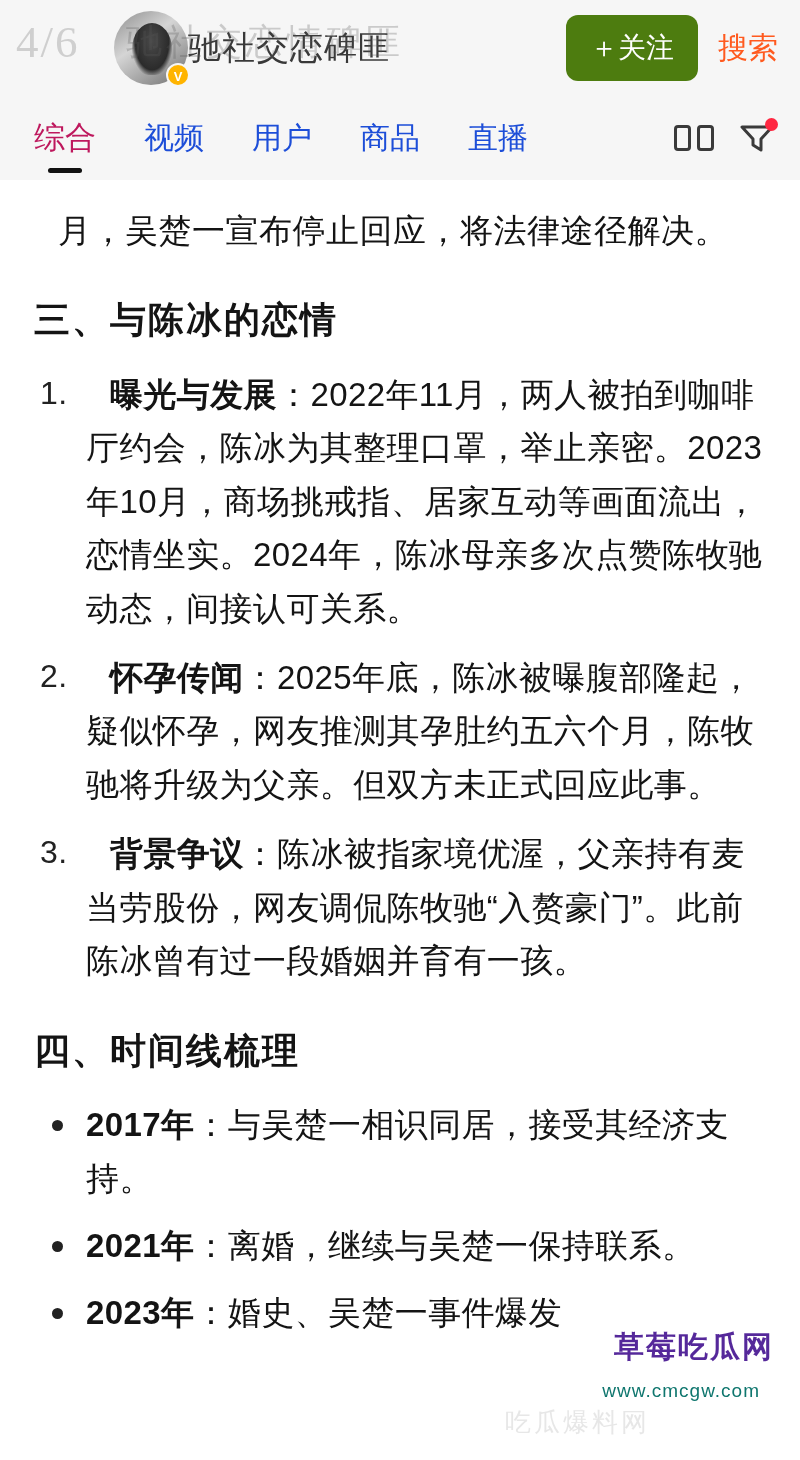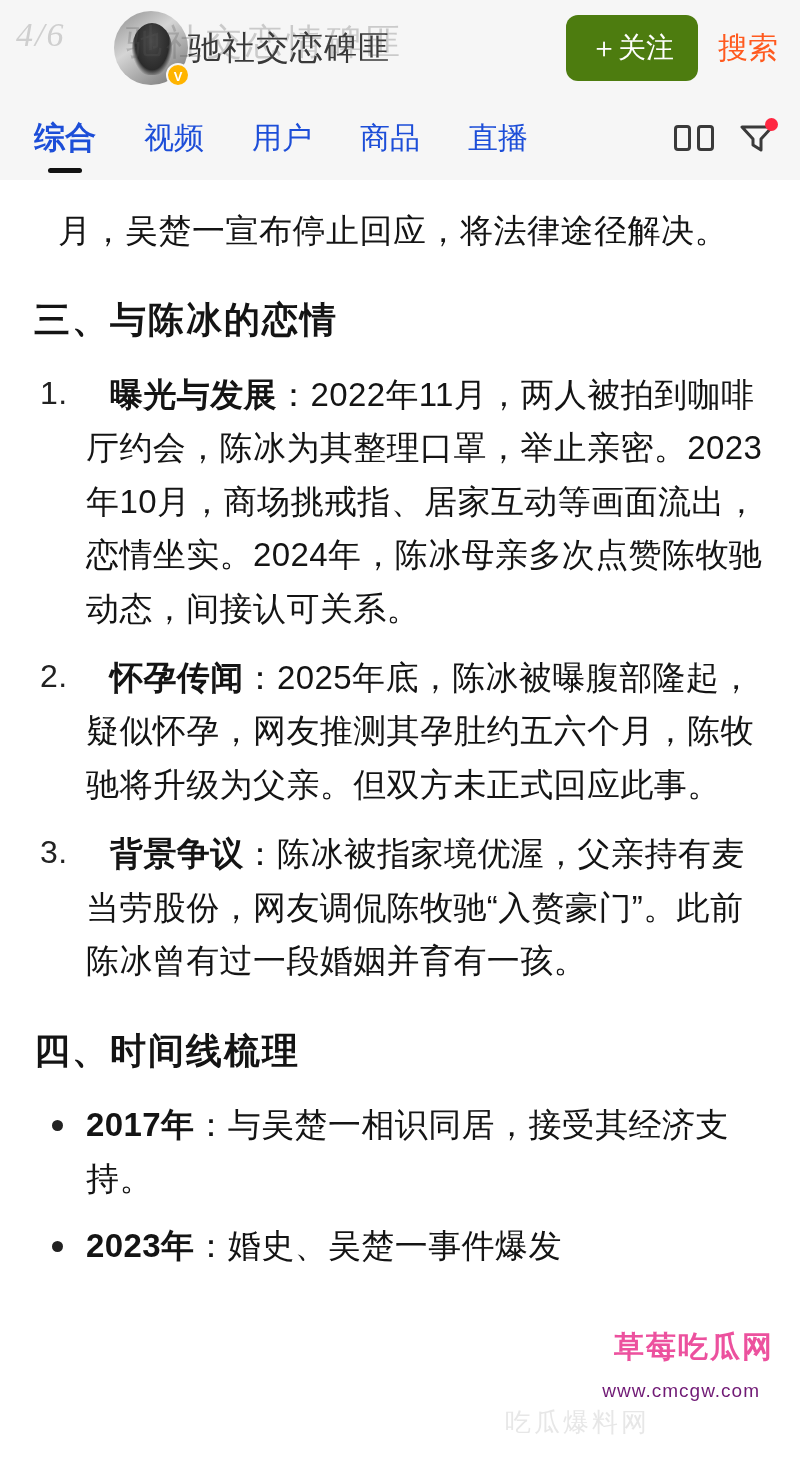--- a/index.html
+++ b/index.html
@@ -23,25 +23,24 @@
     background: #f6f6f6;
     display: flex;
     align-items: center;
     padding: 0 22px;
     box-sizing: border-box;
   }
   .page-counter {
     position: absolute;
     left: 16px;
     top: 16px;
-    font-size: 34px;
+    font-size: 45px;
     color: #cfcfcf;
     letter-spacing: 2px;
     font-family: "Liberation Serif", serif;
-    font-style: italic;
   }
   .avatar-wrap {
     position: relative;
     width: 74px;
     height: 74px;
     margin-left: 92px;
     flex: none;
   }
   .avatar {
     width: 74px;
@@ -113,22 +112,22 @@
     position: relative;
   }
   .tab {
     font-size: 30px;
     color: #1d4ed8;
     margin-right: 48px;
     white-space: nowrap;
     position: relative;
   }
   .tab.active {
-    color: #1d4ed8;
-    font-weight: bold;
+    color: #be185d;
+    font-weight: normal;
     font-size: 31px;
   }
   .tab.active::after {
     content: "";
     position: absolute;
     left: 50%;
     transform: translateX(-50%);
     bottom: -14px;
     width: 34px;
     height: 5px;
@@ -234,32 +233,32 @@
   .year {
     font-weight: bold;
   }
 
   
   .wm-text {
     position: absolute;
     right: 26px;
     bottom: 92px;
     text-align: right;
-    color: #ec4899;
+    color: #4c1d95;
     font-size: 30px;
     font-weight: bold;
     letter-spacing: 2px;
     opacity: 0.95;
     pointer-events: none;
   }
   .wm-url {
     position: absolute;
     right: 40px;
     bottom: 58px;
-    color: #701a75;
+    color: #0f766e;
     font-size: 19px;
     letter-spacing: 1px;
     pointer-events: none;
   }
   .wm-ghost {
     position: absolute;
     right: 150px;
     bottom: 20px;
     color: rgba(120,120,120,0.18);
     font-size: 26px;
@@ -338,20 +337,23 @@
     </li>
   </ol>
 
   <div class="h2">四、时间线梳理</div>
 
   <ul class="dotlist">
     <li>
       <span class="year">2017年</span><span>：与吴楚一相识同居，接受其经济支持。</span>
     </li>
     <li>
+      <span class="year">2021年</span><span>：离婚，继续与吴楚一保持联系。</span>
+    </li>
+    <li>
       <span class="year">2023年</span><span>：婚史、吴楚一事件爆发</span>
     </li>
   </ul>
 </div>
 
 <div class="wm-ghost">吃瓜爆料网</div>
 <div class="wm-text">草莓吃瓜网</div>
 <div class="wm-url">www.cmcgw.com</div>
 
 </body></html>

